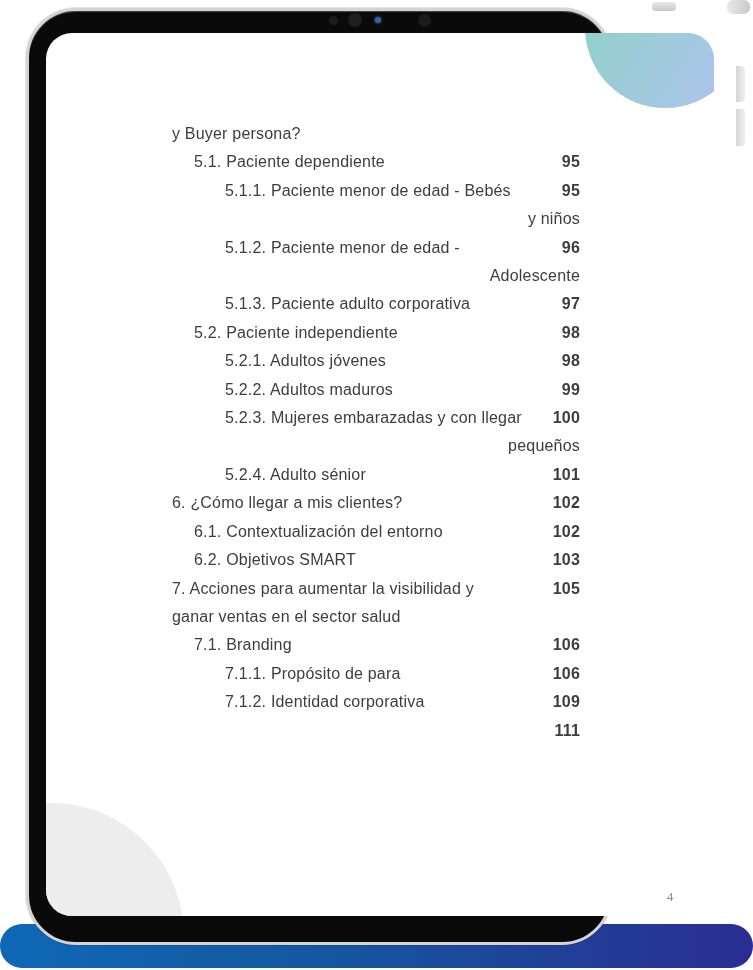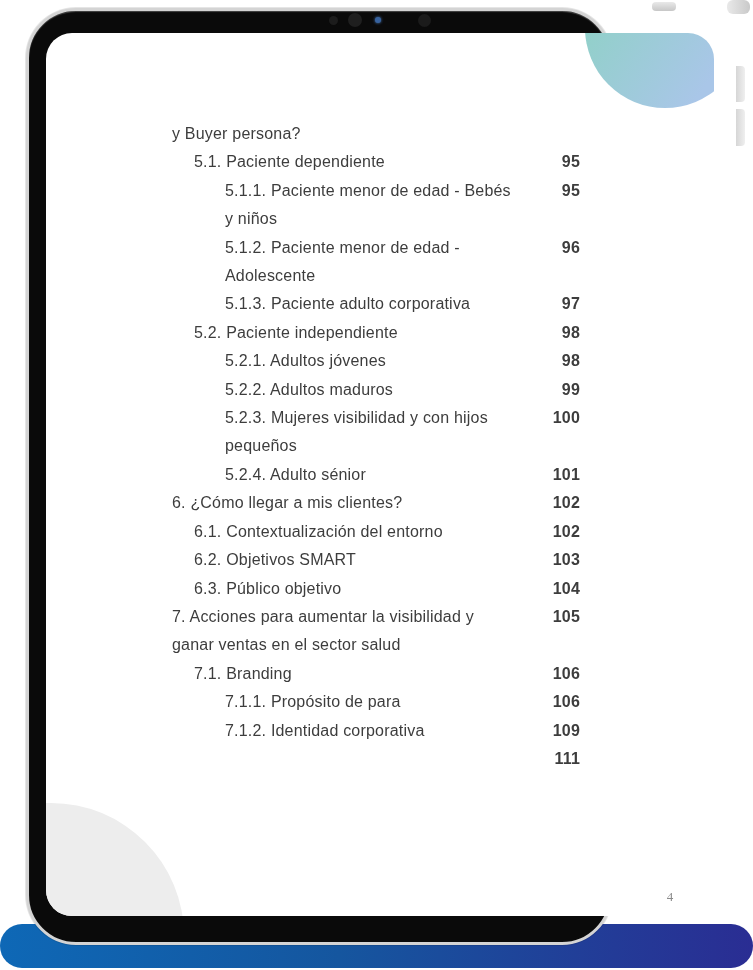--- a/index.html
+++ b/index.html
@@ -77,21 +77,21 @@
     left:0; top:87px;
     width:534px;
     color:#3d3d3d;
     font-size:16px;
     line-height:28.4px;
     letter-spacing:0.2px;
   }
   .toc-row { display:flex; align-items:baseline; white-space:nowrap; }
   .toc-row.lvl0 { padding-left:126px; }
   .toc-row.lvl1 { padding-left:148px; }
-  .toc-row.lvl2 { padding-left:179px; }
+  .toc-row.lvl2 { padding-left:179px;justify-content:flex-end; }
   .toc-title { flex:0 1 auto; overflow:hidden; }
   .toc-page  { margin-left:auto; padding-left:10px;font-weight:bold; }
 
   
   .page-number {
     position:absolute;
     left:609px; top:856px;
     width:30px;
     text-align:center;
     font-family:"Liberation Serif", serif;
@@ -151,45 +151,41 @@
         </div>
         <div class="toc-row lvl2">
           <span class="toc-title">5.2.1. Adultos jóvenes</span>
           <span class="toc-page">98</span>
         </div>
         <div class="toc-row lvl2">
           <span class="toc-title">5.2.2. Adultos maduros</span>
           <span class="toc-page">99</span>
         </div>
         <div class="toc-row lvl2">
-          <span class="toc-title">5.2.3. Mujeres visibilidad y con hijos</span>
+          <span class="toc-title">5.2.3. Mujeres embarazadas y con llegar</span>
           <span class="toc-page">100</span>
         </div>
         <div class="toc-row lvl2">
           <span class="toc-title">pequeños</span>
         </div>
         <div class="toc-row lvl2">
           <span class="toc-title">5.2.4. Adulto sénior</span>
           <span class="toc-page">101</span>
         </div>
         <div class="toc-row lvl0">
           <span class="toc-title">6. ¿Cómo llegar a mis clientes?</span>
           <span class="toc-page">102</span>
         </div>
         <div class="toc-row lvl1">
           <span class="toc-title">6.1. Contextualización del entorno</span>
           <span class="toc-page">102</span>
         </div>
         <div class="toc-row lvl1">
           <span class="toc-title">6.2. Objetivos SMART</span>
           <span class="toc-page">103</span>
-        </div>
-        <div class="toc-row lvl1">
-          <span class="toc-title">6.3. Público objetivo</span>
-          <span class="toc-page">104</span>
         </div>
         <div class="toc-row lvl0">
           <span class="toc-title">7. Acciones para aumentar la visibilidad y</span>
           <span class="toc-page">105</span>
         </div>
         <div class="toc-row lvl0">
           <span class="toc-title">ganar ventas en el sector salud</span>
         </div>
         <div class="toc-row lvl1">
           <span class="toc-title">7.1. Branding</span>

